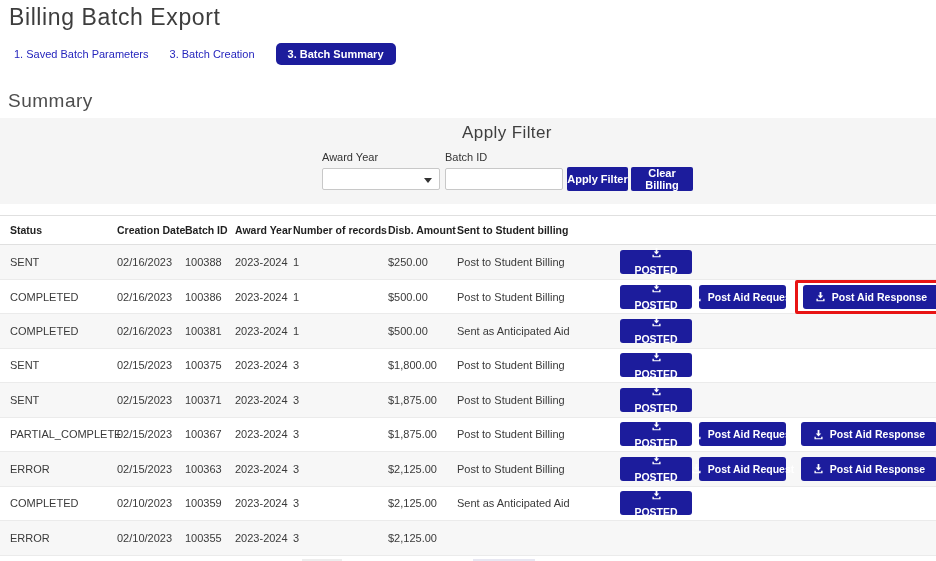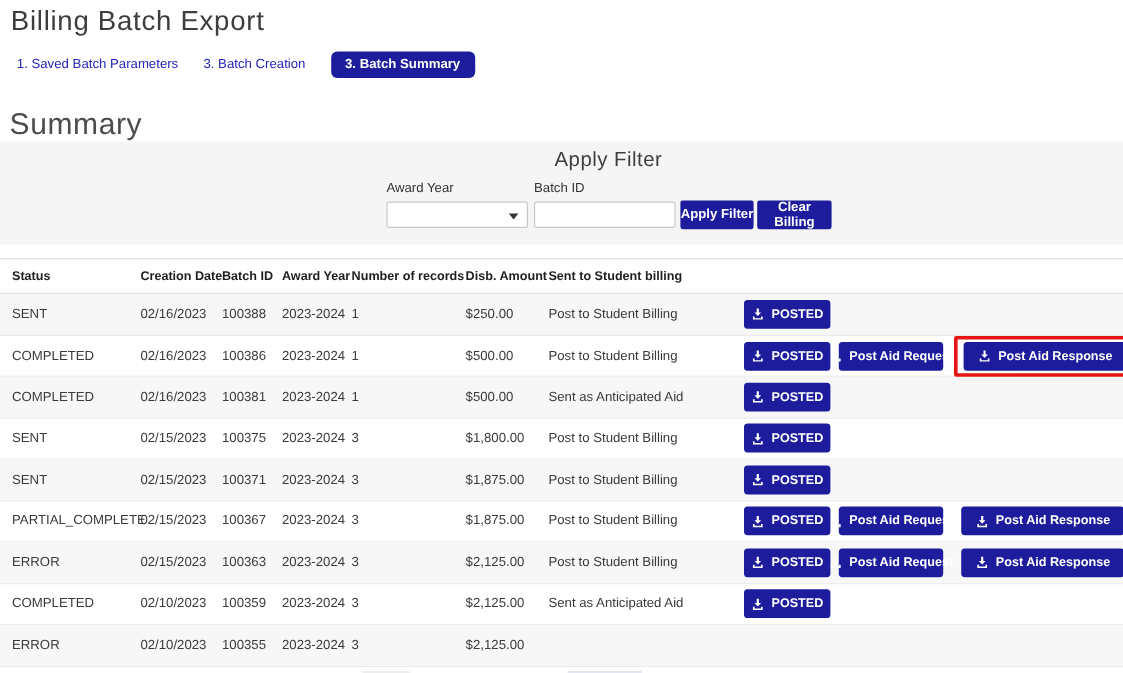--- a/index.html
+++ b/index.html
@@ -27,21 +27,21 @@
     cursor: pointer; white-space: nowrap;
   }
   .tab-pill {
     background: #1c1c9c; color: #fff;
     font-size: 11px; font-weight: 700;
     padding: 5px 12px; border-radius: 5px; white-space: nowrap;
     cursor: pointer;
   }
   .section-title {
     position: absolute; left: 8px; top: 90px;
-    font-size: 25px; font-weight: 400; letter-spacing: .5px;
+    font-size: 19px; font-weight: 400; letter-spacing: .5px;
     color: #4d4d4d;
   }
   
   .filterbar {
     position: absolute; left: 0; right: 0; top: 118px; height: 86px;
     background: #f5f5f5;
   }
   .filter-group { position: absolute; left: 322px; top: 5px; width: 370px; }
   .filter-title {
     text-align: center; font-size: 17px; font-weight: 400;
@@ -98,21 +98,21 @@
   .cell { white-space: nowrap; overflow: visible; }
   .actions { display: flex; align-items: center; height: 100%; }
   .btn {
     display: inline-flex; align-items: center; justify-content: center;
     gap: 6px; height: 24px;
     background: #1c1c9c; color: #fff; border: none; border-radius: 3px;
     font-size: 10.5px; font-weight: 700; cursor: pointer; white-space: nowrap;
     font-family: "Liberation Sans", sans-serif;
     flex: 0 0 auto;
   }
-  .btn-posted   { width: 72px;  margin-left: 8px; }
+  .btn-posted   { width: 72px;  margin-left: 8px; flex-direction: column; }
   .btn-request  { width: 87px;  margin-left: 7px; }
   .btn-response { width: 136px; margin-left: 15px; }
   .hl-box {
     margin-left: 9px; flex: 0 0 auto;
     border: 3px solid #e81414; border-radius: 2px;
     padding: 2px 5px;
     display: inline-flex; align-items: center;
   }
   .hl-box .btn-response { margin-left: 0; }
   .cutoff-strip { position: relative; height: 6px; background: #fff; }

